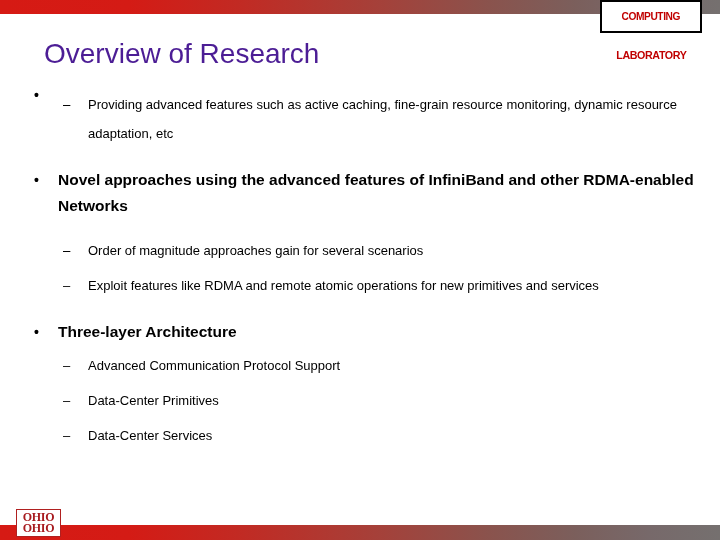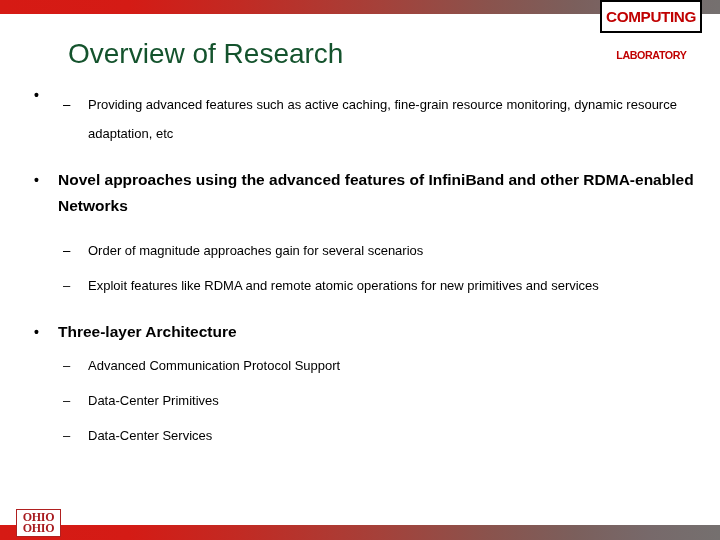--- a/index.html
+++ b/index.html
@@ -70,21 +70,21 @@
     color: #c00000;
     font-family: "Liberation Sans", sans-serif;
     font-weight: bold;
     font-size: 10.5px;
     line-height: 9px;
     letter-spacing: -0.4px;
     white-space: nowrap;
     transform: scaleX(1.02);
   }
   .nbcl-logo .l1 { font-size: 10px; }
-  .nbcl-logo .l2 { font-size: 15px; }
+  .nbcl-logo .l2 { font-size: 10px; }
   .nbcl-logo .l3 { font-size: 10.5px; }
 
   
   .osu-logo {
     position: absolute;
     left: 16px;
     top: 509px;
     width: 45px;
     height: 28px;
     background: #ffffff;
@@ -105,27 +105,26 @@
     line-height: 11px;
     letter-spacing: -0.3px;
   }
 
   
   .slide-title {
     position: absolute;
     left: 44px;
     top: 38px;
     width: 600px;
-    color: #14532d;
+    color: #4c1d95;
     font-family: "Liberation Sans", sans-serif;
     font-size: 28px;
     font-weight: normal;
     line-height: 32px;
     white-space: nowrap;
-    margin-left: 24px;
   }
 
   
   .body-content {
     position: absolute;
     left: 28px;
     top: 82px;
     width: 676px;
   }
 

